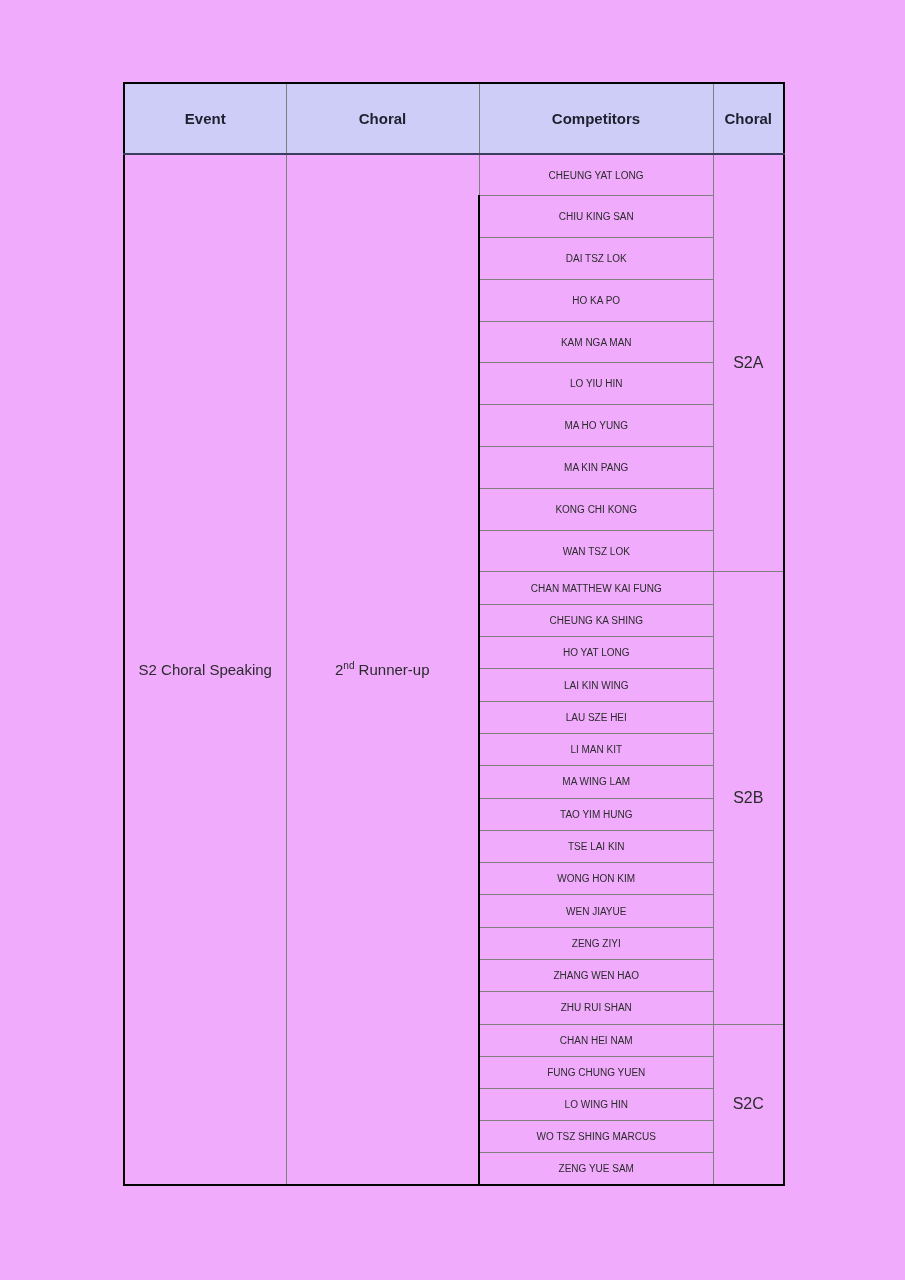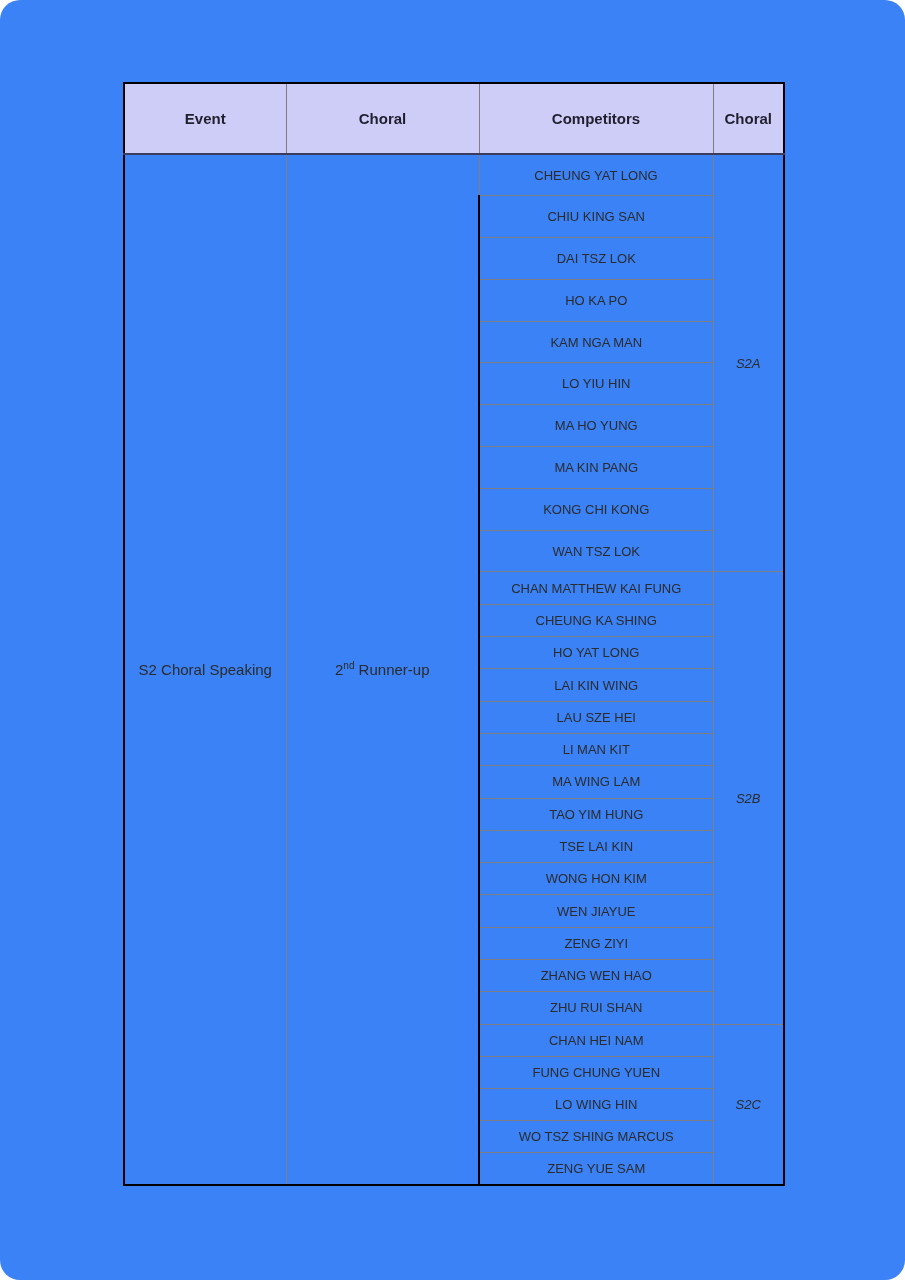--- a/index.html
+++ b/index.html
@@ -4,21 +4,21 @@
 <style>
   * { margin: 0; padding: 0; box-sizing: border-box; }
   html, body { background: #ffffff; }
   body {
     width: 905px; height: 1280px;
     position: relative;
     font-family: "Liberation Sans", sans-serif;
     color: #262626;
     overflow: hidden;
   }
-  .page { position: absolute; inset: 0; background: #3b82f6; border-radius: 20px; }
+  .page { position: absolute; inset: 0; background: #f0abfc; }
   table.award-table {
     position: absolute;
     left: 123px; top: 82px;
     border-collapse: collapse;
     table-layout: fixed;
     width: 660px;
     border: 2px solid #000000;
   }
   .award-table td, .award-table th {
     border: 1px solid #7f7f7f;
@@ -31,23 +31,23 @@
     height: 71px;
     font-size: 15px;
     font-weight: bold;
     color: #1f1f2e;
     border-bottom: 2px solid #3c3c5c;
     border-top: 2px solid #000000;
   }
   .award-table th:first-child, .award-table td:first-child { border-left: 2px solid #000000; }
   .award-table th:last-child,  td.last-col { border-right: 2px solid #000000; }
   tr.last-row td { border-bottom: 2px solid #000000; }
-  td.name-cell { font-size: 13px; color: #2b2b2b; }
+  td.name-cell { font-size: 10px; color: #2b2b2b; }
   td.event-cell, td.award-cell { font-size: 15px; color: #2b2b2b; }
-  td.class-cell { font-size: 13px; color: #2b2b2b; font-style: italic; }
+  td.class-cell { font-size: 16px; color: #2b2b2b; }
   tr.r-a { height: 41.8px; }
   tr.r-b { height: 32.3px; }
   tr.r-c { height: 32.2px; }
   sup { font-size: 10px; vertical-align: super; line-height: 0; }
 </style>
 </head>
 <body>
 
 <div class="page">
   <table class="award-table">

